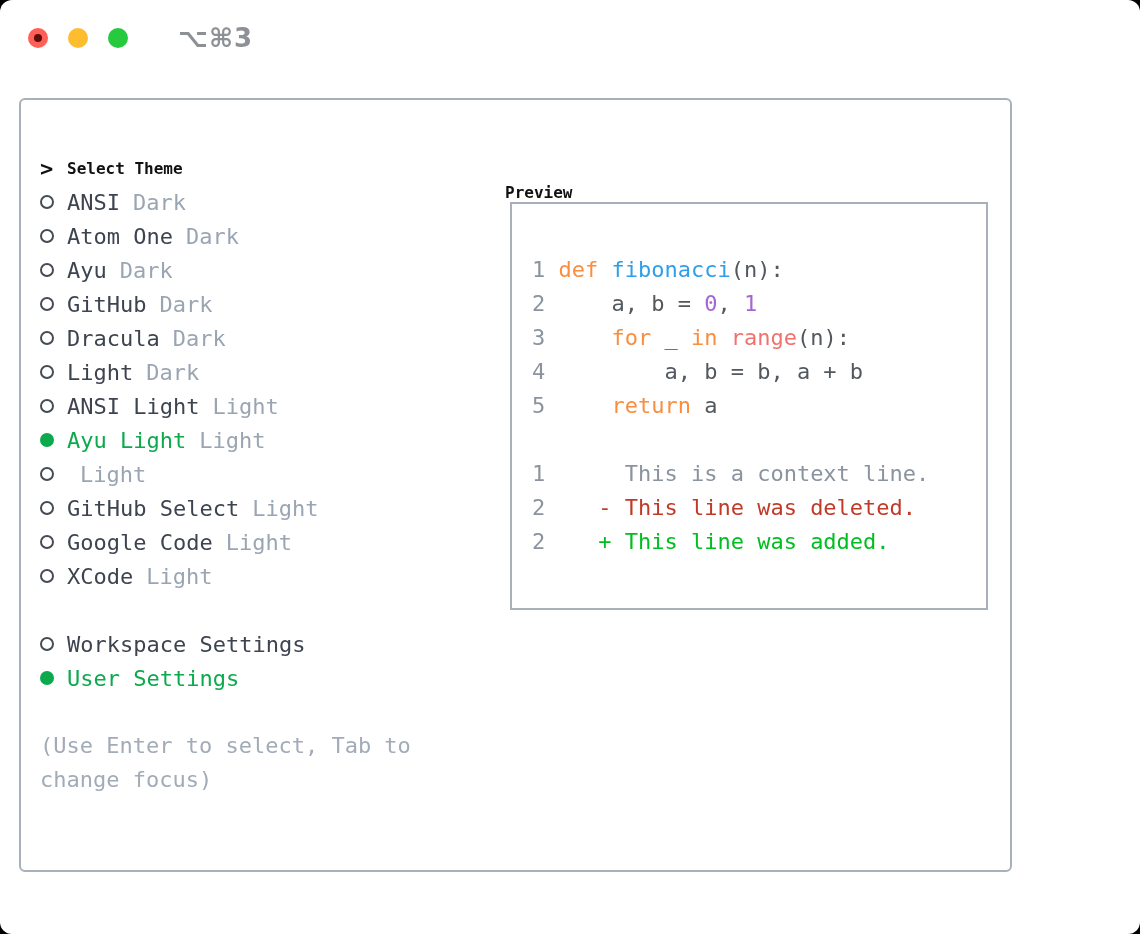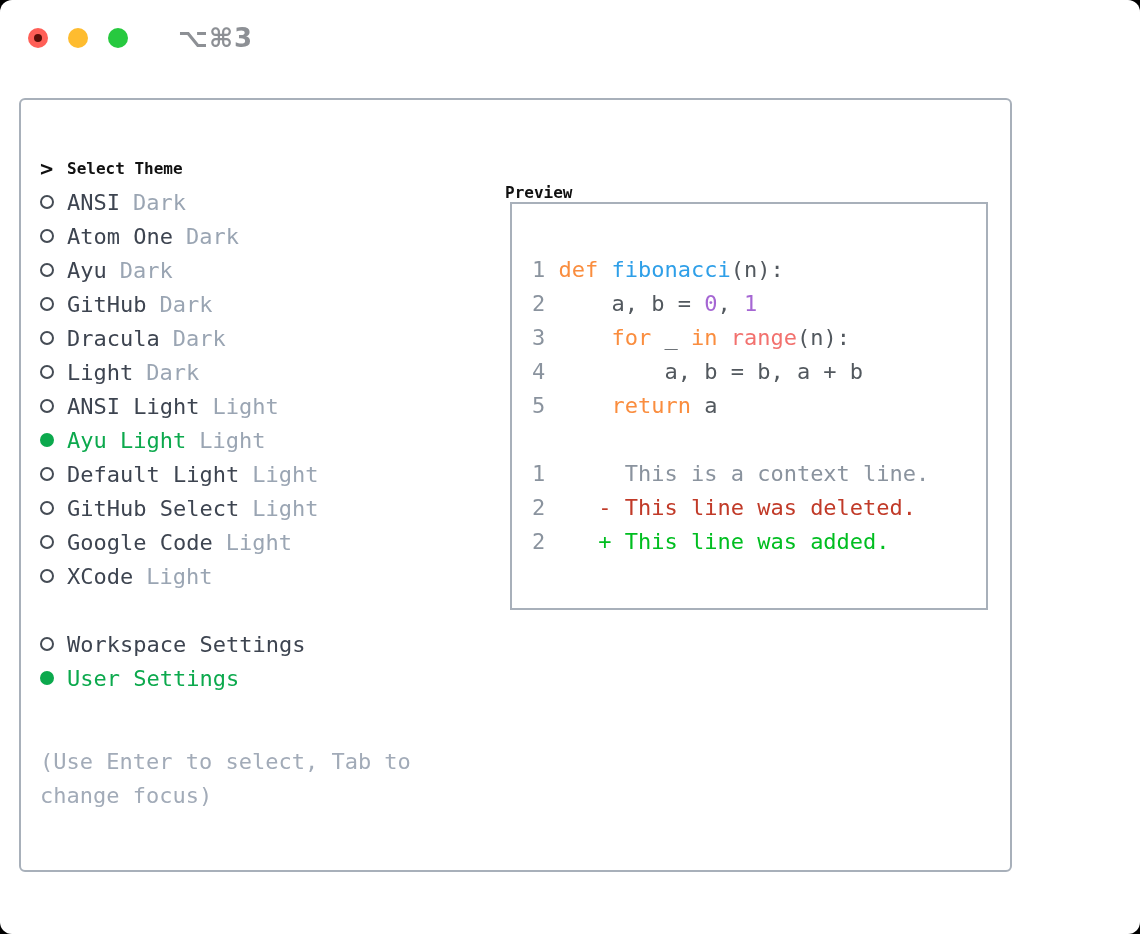--- a/index.html
+++ b/index.html
@@ -62,21 +62,21 @@
   .radio {
     width: 14px; height: 14px; border-radius: 50%;
     border: 2px solid #454C55; background: transparent;
   }
   .selected .radio { background: var(--accent-green, #0CA94D); border-color: var(--accent-green, #0CA94D); }
   .header { color: var(--header-black, #111); font-weight: bold; font-size: 16px; }
   .item-name { color: var(--text-dark, #3D4450); }
   .selected .item-name { color: var(--accent-green, #0CA94D); }
   .item-variant { color: var(--muted-gray, #9AA5B3); margin-left: 13px; }
   .help {
-    width: 412px; margin-top: 16px;
+    width: 412px; margin-top: 0;
     font-size: 22px; line-height: 34px;
     color: var(--help-gray, #A2ABB8);
   }
 
   
   .preview-title {
     position: absolute; left: 484px; top: 51px; height: 34px;
     display: flex; align-items: center; margin-top: 24px;
   }
   .preview-box {
@@ -174,21 +174,20 @@
             <span class="marker">
               <span class="radio"></span>
             </span>
             <span class="item-name">Ayu Light</span>
             <span class="item-variant">Light</span>
           </div>
           <div class="row">
             <span class="marker">
               <span class="radio"></span>
             </span>
-            <span class="item-name">Default Light</span>
             <span class="item-variant">Light</span>
           </div>
           <div class="row">
             <span class="marker">
               <span class="radio"></span>
             </span>
             <span class="item-name">GitHub Select</span>
             <span class="item-variant">Light</span>
           </div>
           <div class="row">

